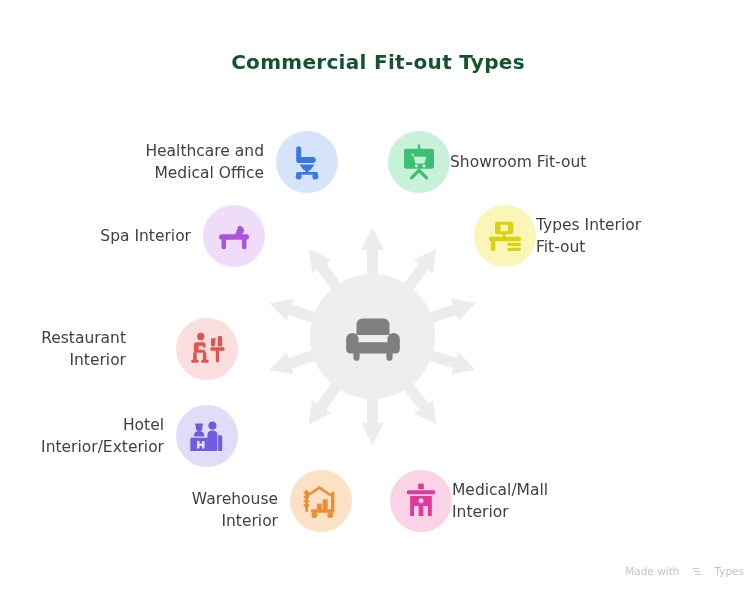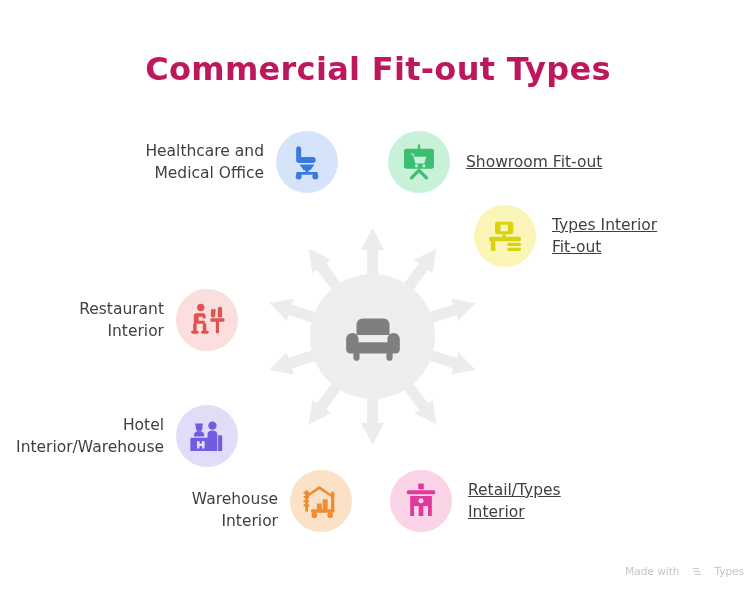--- a/index.html
+++ b/index.html
@@ -21,23 +21,23 @@
     height: 589px;
   }
 
   
   .title {
     position: absolute;
     top: 50px;
     left: 0;
     width: 756px;
     text-align: center;
-    font-size: 32px;
+    font-size: 20px;
     font-weight: bold;
-    color: #be185d;
+    color: #14532d;
     letter-spacing: 0.3px;
     font-family: "DejaVu Sans", "Liberation Sans", sans-serif;
   }
 
   
   .hub {
     position: absolute;
     left: 310px;
     top: 274px;
     width: 125px;
@@ -84,21 +84,21 @@
   }
   .bubble svg { width: 40px; height: 40px; display: block; }
 
   .label {
     font-size: 15.5px;
     line-height: 1.42;
     color: #3f3f46;
     white-space: pre-line;
     font-family: "DejaVu Sans", "Liberation Sans", sans-serif;
   }
-  .node.right .label { margin-left: 16px; text-align: left; text-decoration: underline; }
+  .node.right .label { margin-left: 0; text-align: left; }
   .node.left  .label { margin-right: 12px; text-align: right; }
 
   
   .watermark {
     position: absolute;
     right: 12px;
     bottom: 12px;
     display: flex;
     align-items: flex-end;
     gap: 12px;
@@ -200,39 +200,52 @@
             <path d="M14 14h3.2l1.3 3.6h14.4l-2.6 8.2H19.6L17.4 17"></path>
             <circle cx="21" cy="28.6" r="1.9"></circle>
             <circle cx="30" cy="28.6" r="1.9"></circle>
           </g>
         </g>
       </svg>
     </div>
     <div class="label">Showroom Fit-out</div>
   </div>
 
+  <div class="node left" style="left:70px; top:205px; width:195px;">
+    <div class="bubble" style="background:#eedcf8;">
+      <svg viewBox="0 0 48 48">
+        <g fill="#aa55d8">
+          <path d="M30 12c3.4 0 6 2.4 6 5.4 0 1.5-.7 2.9-1.8 3.9L31 23h-6l4.2-10.6c.3-.3.6-.4.8-.4z"></path>
+          <rect x="6" y="22" width="36" height="6.5" rx="3.2"></rect>
+          <rect x="9" y="27" width="5.4" height="13" rx="2.4"></rect>
+          <rect x="33.6" y="27" width="5.4" height="13" rx="2.4"></rect>
+        </g>
+      </svg>
+    </div>
+    <div class="label">Spa Interior</div>
+  </div>
 
   <div class="node right" style="left:474px; top:205px; width:215px;">
     <div class="bubble" style="background:#fbf5b8;">
       <svg viewBox="0 0 48 48">
         <g fill="#d8d210">
           <path d="M15 7h16c1.7 0 3 1.3 3 3v9c0 1.7-1.3 3-3 3H15c-1.7 0-3-1.3-3-3v-9c0-1.7 1.3-3 3-3zm3.6 3.6v7.8h8.8v-7.8h-8.8z"></path>
           <rect x="21" y="22" width="4" height="4"></rect>
           <rect x="5" y="25" width="38" height="5.4" rx="1.3"></rect>
           <rect x="7" y="30" width="5.4" height="12" rx="1.2"></rect>
           <rect x="27" y="32" width="16" height="4" rx="1.2"></rect>
           <rect x="27" y="38" width="16" height="4" rx="1.2"></rect>
         </g>
       </svg>
     </div>
     <div class="label">Types Interior
 Fit-out</div>
   </div>
 
-  <div class="node left" style="left:48px; top:289px; width:190px;">
+  <div class="node left" style="left:48px; top:318px; width:190px;gap:38px;">
     <div class="bubble" style="background:#fbdede;">
       <svg viewBox="0 0 48 48">
         <g fill="#e0534f">
           <circle cx="16.5" cy="9" r="4.4"></circle>
           <path d="M11 16h8.5c1.6 0 2.8 1.3 2.8 2.8v3.4h-3.4V20H14v5h7.4v3.6H11c-1.6 0-2.8-1.3-2.8-2.8V18.8C8.2 17.3 9.4 16 11 16z"></path>
           <rect x="7.4" y="28" width="4.2" height="10" rx="1.5"></rect>
           <rect x="5" y="37" width="9" height="3.4" rx="1.6"></rect>
           <rect x="19" y="28" width="4.2" height="10" rx="1.5"></rect>
           <rect x="17" y="37" width="9" height="3.4" rx="1.6"></rect>
           <rect x="28" y="22" width="17" height="4" rx="1.5"></rect>
@@ -260,21 +273,21 @@
           <path d="M5.6 26h20.8c.9 0 1.6.7 1.6 1.6V42H4V27.6C4 26.7 4.7 26 5.6 26z"></path>
           <g fill="#e2dcf8">
             <rect x="12" y="30" width="3" height="9"></rect>
             <rect x="18" y="30" width="3" height="9"></rect>
             <rect x="12" y="33" width="9" height="3"></rect>
           </g>
         </g>
       </svg>
     </div>
     <div class="label">Hotel
-Interior/Warehouse</div>
+Interior/Exterior</div>
   </div>
 
 
   <div class="node left" style="left:160px; top:470px; width:192px;align-items:flex-end;">
     <div class="bubble" style="background:#fbe2c6;">
       <svg viewBox="0 0 48 48">
         <g fill="#ef8c32">
           <path d="M7 16.5L22 6l15 10.5v3.4L22 9.8 7 19.9v-3.4z"></path>
           <rect x="5" y="11" width="3.4" height="26" rx="1"></rect>
           <rect x="3" y="13" width="7" height="2.6" rx="1"></rect>
@@ -302,21 +315,21 @@
           <rect x="7" y="11" width="34" height="5" rx="2"></rect>
           <path d="M11 18h26v24H11V18z"></path>
           <g fill="#fbd3e6">
             <circle cx="24" cy="23.6" r="3"></circle>
             <rect x="15.6" y="30" width="5.6" height="12"></rect>
             <rect x="26.8" y="30" width="5.6" height="12"></rect>
           </g>
         </g>
       </svg>
     </div>
-    <div class="label">Retail/Types
+    <div class="label">Medical/Mall
 Interior</div>
   </div>
 
   <div class="watermark">
     <span>Made with</span>
     <svg viewBox="0 0 16 16">
       <g stroke="#c4c4c8" stroke-width="1.6" fill="none" stroke-linecap="round">
         <path d="M3 4 L11 4"></path>
         <path d="M4.5 8 L12.5 8"></path>
         <path d="M6 12 L14 12"></path>

